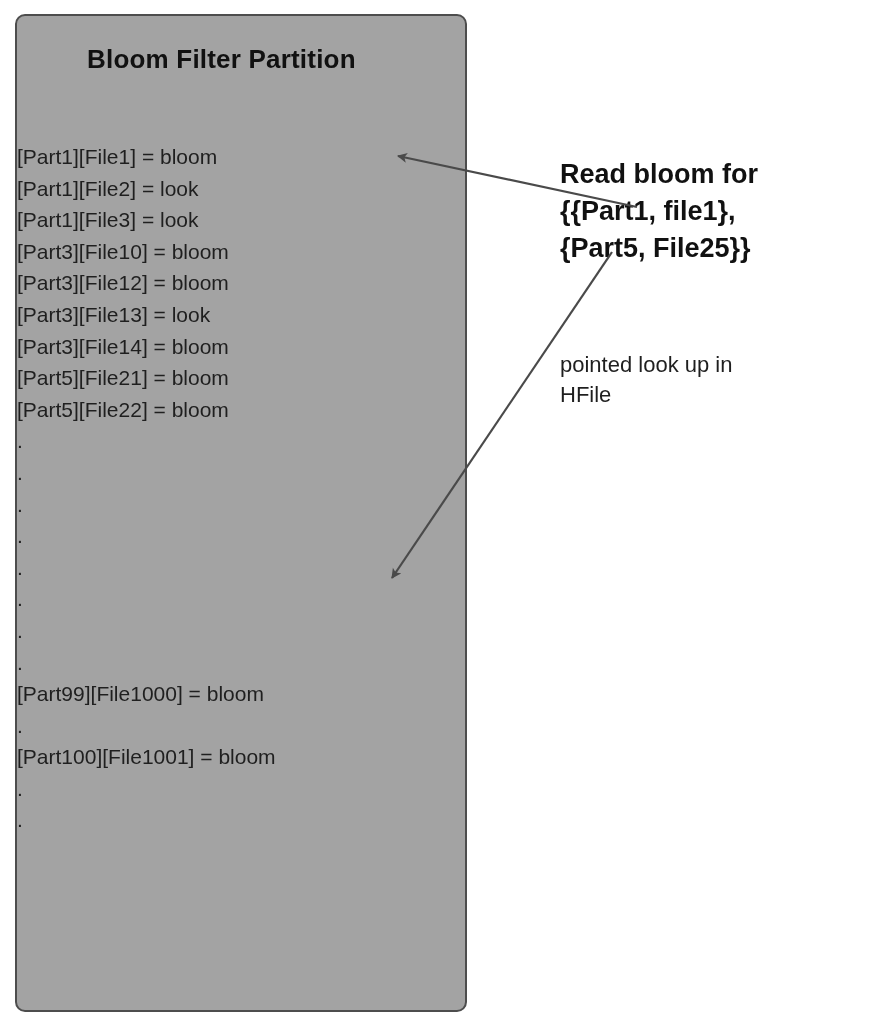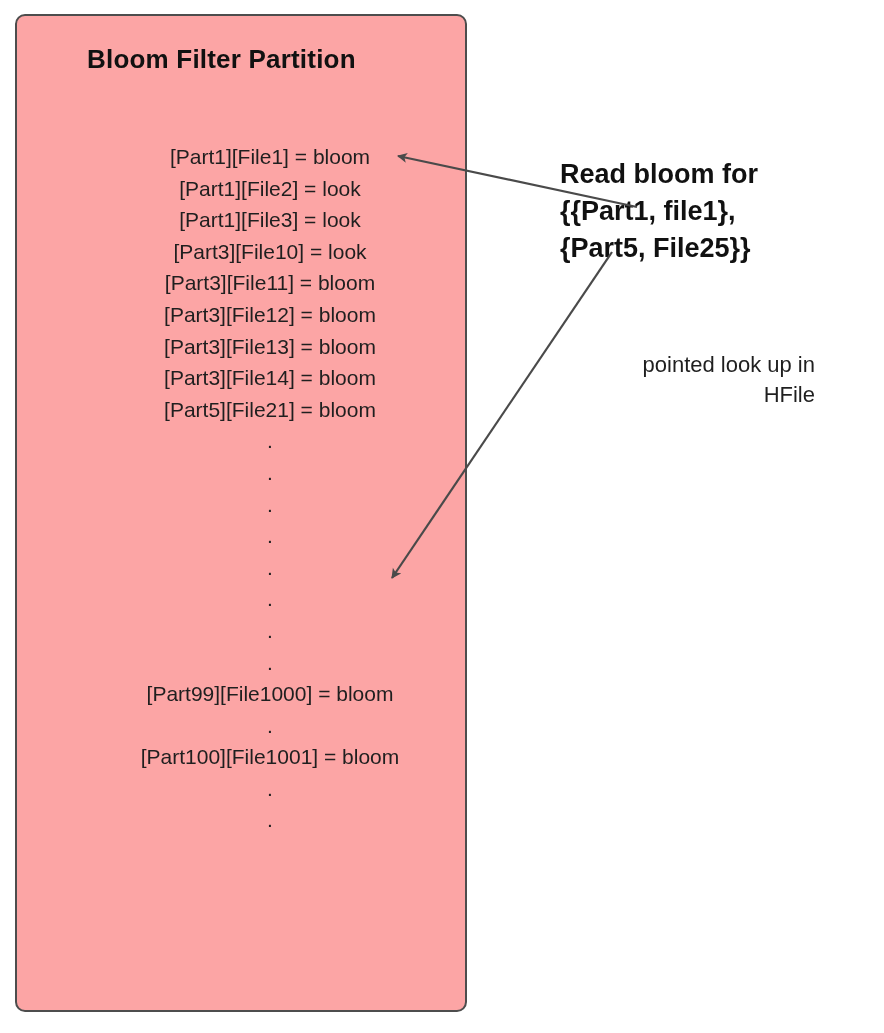--- a/index.html
+++ b/index.html
@@ -18,64 +18,62 @@
 
   
   .partition-box {
     position: absolute;
     left: 15px;
     top: 14px;
     width: 452px;
     height: 998px;
     border: 2px solid #4d4d4d;
     border-radius: 10px;
-    background: #fca5a5;
+    background: #a3a3a3;
     box-sizing: border-box;
   }
   .partition-title {
     position: absolute;
     left: 70px;
     top: 28px;
     font-size: 26px;
     font-weight: bold;
     color: #111111;
     letter-spacing: 0.2px;
   }
   .entry-list {
     position: absolute;
     left: 0;
     top: 125px;
     width: 100%;
-    text-align: center;
     font-size: 21px;
     line-height: 31.6px;
     color: #1f1f1f;
     white-space: nowrap;
-    padding-left: 29px;
   }
 
   
   .read-bloom-label {
     position: absolute;
     left: 560px;
     top: 156px;
     width: 324px;
     text-align: left;
     font-size: 27px;
     font-weight: bold;
     line-height: 37px;
     color: #111111;
     white-space: pre-line;
   }
   .hfile-lookup-label {
     position: absolute;
     left: 560px;
     top: 350px;
     width: 255px;
-    text-align: right;
+    text-align: left;
     font-size: 22px;
     line-height: 30px;
     color: #1f1f1f;
     white-space: pre-line;
   }
 
   
   .arrow-overlay {
     position: absolute;
     left: 0;
@@ -87,26 +85,26 @@
 </style>
 </head>
 <body>
 
 <div class="partition-box">
   <div class="partition-title">Bloom Filter Partition</div>
   <div class="entry-list">
       <div>[Part1][File1] = bloom</div>
       <div>[Part1][File2] = look</div>
       <div>[Part1][File3] = look</div>
-      <div>[Part3][File10] = look</div>
-      <div>[Part3][File11] = bloom</div>
+      <div>[Part3][File10] = bloom</div>
       <div>[Part3][File12] = bloom</div>
-      <div>[Part3][File13] = bloom</div>
+      <div>[Part3][File13] = look</div>
       <div>[Part3][File14] = bloom</div>
       <div>[Part5][File21] = bloom</div>
+      <div>[Part5][File22] = bloom</div>
       <div>.</div>
       <div>.</div>
       <div>.</div>
       <div>.</div>
       <div>.</div>
       <div>.</div>
       <div>.</div>
       <div>.</div>
       <div>[Part99][File1000] = bloom</div>
       <div>.</div>

